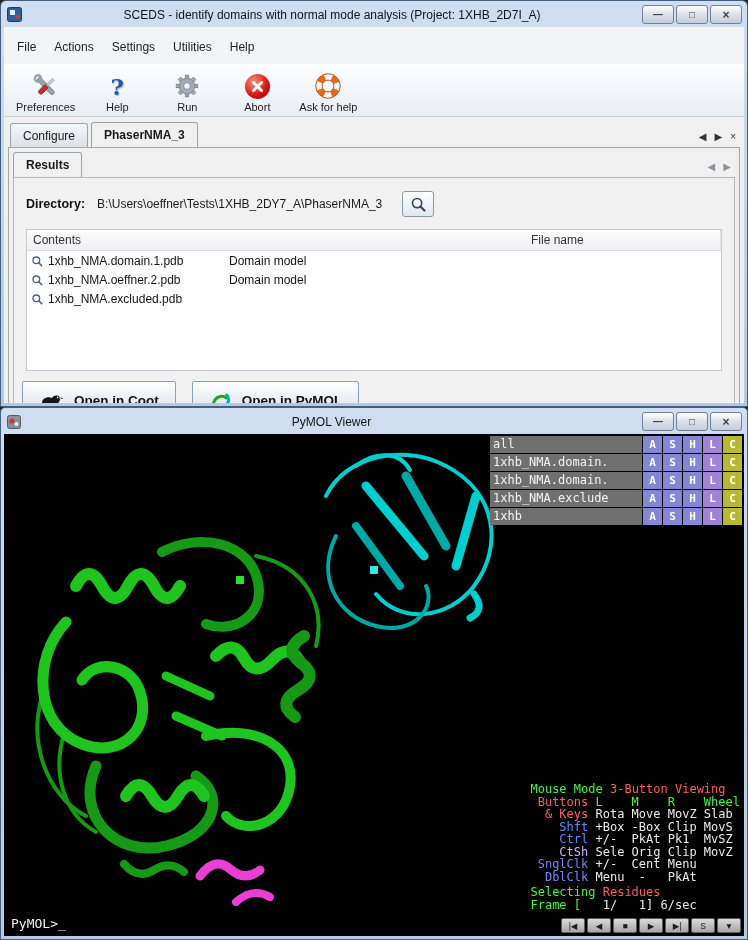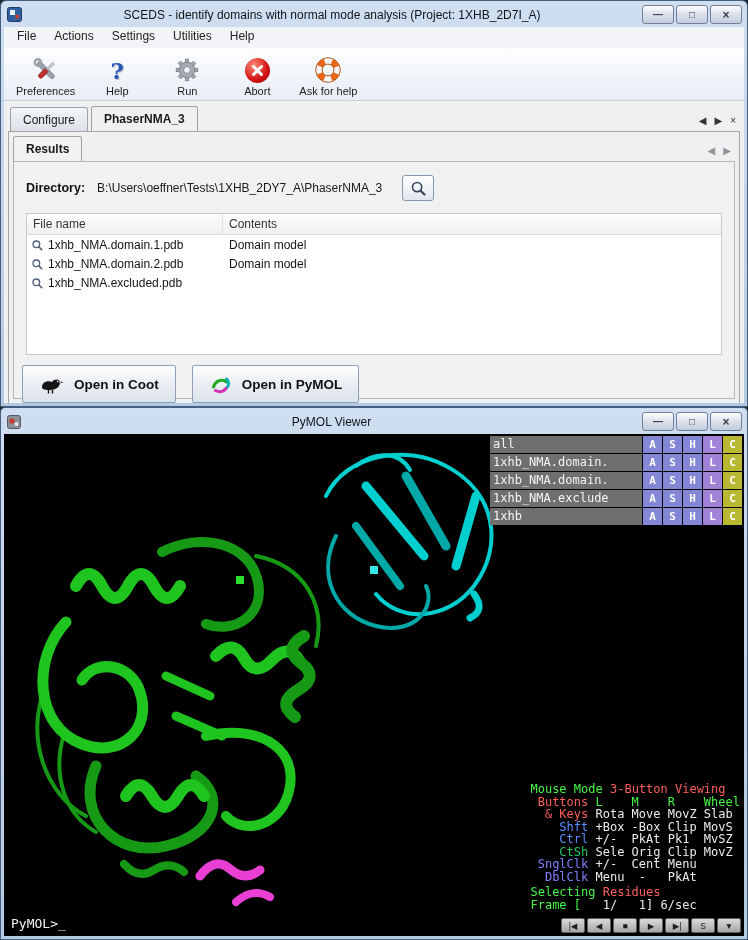--- a/index.html
+++ b/index.html
@@ -10,21 +10,21 @@
   .sceds{top:0;height:407px;border-radius:6px 6px 0 0;}
   .pymolwin{top:407px;height:533px;border-radius:5px 5px 0 0;}
   .titlebar{height:23px;display:flex;align-items:center;padding:2px 5px 0 6px;gap:5px;}
   .title{flex:1;font-size:12px;color:#101418;white-space:nowrap;overflow:hidden;text-align:center;}
   .winbtns{display:flex;gap:2px;}
   .winbtn{width:30px;height:17px;border:1px solid #70809a;border-radius:3px;background:linear-gradient(#ffffff,#dde3ec 45%,#c3cddb);display:flex;align-items:center;justify-content:center;font-size:10px;font-weight:bold;color:#39414e;line-height:1;cursor:default;}
   .winbtn.close{font-size:12px;}
   .winbody{position:absolute;left:3px;right:3px;top:26px;bottom:3px;background:#f0f0f0;overflow:hidden;}
 
   
-  .menubar{height:21px;display:flex;align-items:flex-start;padding:0 4px;background:#f2f4f7;font-size:12px;color:#222;}
+  .menubar{height:21px;display:flex;align-items:flex-end;padding:8px 4px;background:#f2f4f7;font-size:12px;color:#222;}
   .menuitem{padding:2px 9px;}
   .toolbar{height:53px;display:flex;align-items:flex-end;gap:6px;padding:2px 8px;background:linear-gradient(#fdfeff,#e8edf4);border-bottom:1px solid #c8d0da;box-sizing:border-box;}
   .toolitem{display:flex;flex-direction:column;align-items:center;justify-content:flex-end;gap:2px;min-width:56px;height:46px;padding:1px 4px;font-size:11px;color:#222;}
   .helpq{font-size:23px;line-height:24px;font-weight:bold;color:#2457b8;text-shadow:1px 1px 1px rgba(0,0,0,.25);font-family:"DejaVu Serif",serif;}
   .aborticon{width:25px;height:25px;border-radius:50%;background:radial-gradient(circle at 35% 30%,#ff8a78,#d21212 60%,#8f0000);display:flex;align-items:center;justify-content:center;}
 
   
   .tabstrip{display:flex;align-items:flex-end;padding:5px 8px 0 6px;}
   .tab{padding:5px 12px 4px;font-size:12px;color:#1a1a1a;background:linear-gradient(#f4f6f8,#dce1e7);border:1px solid #9aa4af;border-bottom:none;border-radius:3px 3px 0 0;margin-right:3px;}
   .tab.active{background:#f0f0f0;font-weight:bold;padding-bottom:5px;}
@@ -164,40 +164,40 @@
           <span class="dirvalue">B:\Users\oeffner\Tests\1XHB_2DY7_A\PhaserNMA_3</span>
           <span class="searchbtn">
             <svg width="16" height="16" viewBox="0 0 18 18">
               <circle cx="8" cy="8" r="5.2" fill="none" stroke="#33435c" stroke-width="1.8"></circle>
               <path d="M12 12 L16.3 16.3" stroke="#33435c" stroke-width="2.4" stroke-linecap="round"></path>
             </svg>
           </span>
         </div>
         <div class="filetable">
           <div class="thead">
+            <div class="th c2">Contents</div>
             <div class="th c1">File name</div>
-            <div class="th c2">Contents</div>
           </div>
           <div class="trow">
             <div class="td c1">
               <svg width="12" height="12" viewBox="0 0 18 18">
                   <circle cx="8" cy="8" r="5" fill="none" stroke="#50617a" stroke-width="2"></circle>
                   <path d="M12 12 L16 16" stroke="#50617a" stroke-width="2.4" stroke-linecap="round"></path>
                 </svg>
               <span>1xhb_NMA.domain.1.pdb</span>
             </div>
             <div class="td c2">Domain model</div>
           </div>
           <div class="trow">
             <div class="td c1">
               <svg width="12" height="12" viewBox="0 0 18 18">
                   <circle cx="8" cy="8" r="5" fill="none" stroke="#50617a" stroke-width="2"></circle>
                   <path d="M12 12 L16 16" stroke="#50617a" stroke-width="2.4" stroke-linecap="round"></path>
                 </svg>
-              <span>1xhb_NMA.domain.2.pdb</span>
+              <span>1xhb_NMA.oeffner.2.pdb</span>
             </div>
             <div class="td c2">Domain model</div>
           </div>
           <div class="trow">
             <div class="td c1">
               <svg width="12" height="12" viewBox="0 0 18 18">
                   <circle cx="8" cy="8" r="5" fill="none" stroke="#50617a" stroke-width="2"></circle>
                   <path d="M12 12 L16 16" stroke="#50617a" stroke-width="2.4" stroke-linecap="round"></path>
                 </svg>
               <span>1xhb_NMA.excluded.pdb</span>
@@ -319,21 +319,21 @@
         <div class="objbtn bc">C</div>
       </div>
     </div>
 
     <div class="mpanel">
       <div class="mline"><span style="color: rgb(70, 245, 70);">Mouse Mode </span><span style="color: rgb(255, 95, 95);">3-Button Viewing</span></div>
       <div class="mline"><span style="color: rgb(255, 95, 95);"> Buttons </span><span style="color: rgb(70, 245, 70);">L    M    R    Wheel</span></div>
       <div class="mline"><span style="color: rgb(255, 95, 95);">  &amp; Keys </span><span style="color: rgb(235, 235, 235);">Rota Move MovZ Slab</span></div>
       <div class="mline"><span style="color: rgb(91, 141, 255); text-align: center;">    Shft </span><span style="color: rgb(235, 235, 235);">+Box -Box Clip MovS</span></div>
       <div class="mline"><span style="color: rgb(91, 141, 255);">    Ctrl </span><span style="color: rgb(235, 235, 235);">+/-  PkAt Pk1  MvSZ</span></div>
-      <div class="mline"><span style="color: #22c55e; text-align: center;">    CtSh </span><span style="color: rgb(235, 235, 235);">Sele Orig Clip MovZ</span></div>
+      <div class="mline"><span style="color: #c4b5fd; text-align: center;">    CtSh </span><span style="color: rgb(235, 235, 235);">Sele Orig Clip MovZ</span></div>
       <div class="mline"><span style="color: rgb(128, 128, 255);"> SnglClk </span><span style="color: rgb(235, 235, 235);">+/-  Cent Menu</span></div>
       <div class="mline"><span style="color: rgb(128, 128, 255);">  DblClk </span><span style="color: rgb(235, 235, 235);">Menu  -   PkAt</span></div>
       <div class="mline gap"><span style="color: rgb(70, 245, 70);">Selecting </span><span style="color: rgb(255, 95, 95);">Residues</span></div>
       <div class="mline"><span style="color: rgb(70, 245, 70);">Frame [</span><span style="color: rgb(235, 235, 235);">   1/   1] 6/sec</span></div>
     </div>
 
     <div class="prompt">PyMOL&gt;_</div>
 
     <div class="vcr">
       <div class="vcrbtn">|◀</div>

